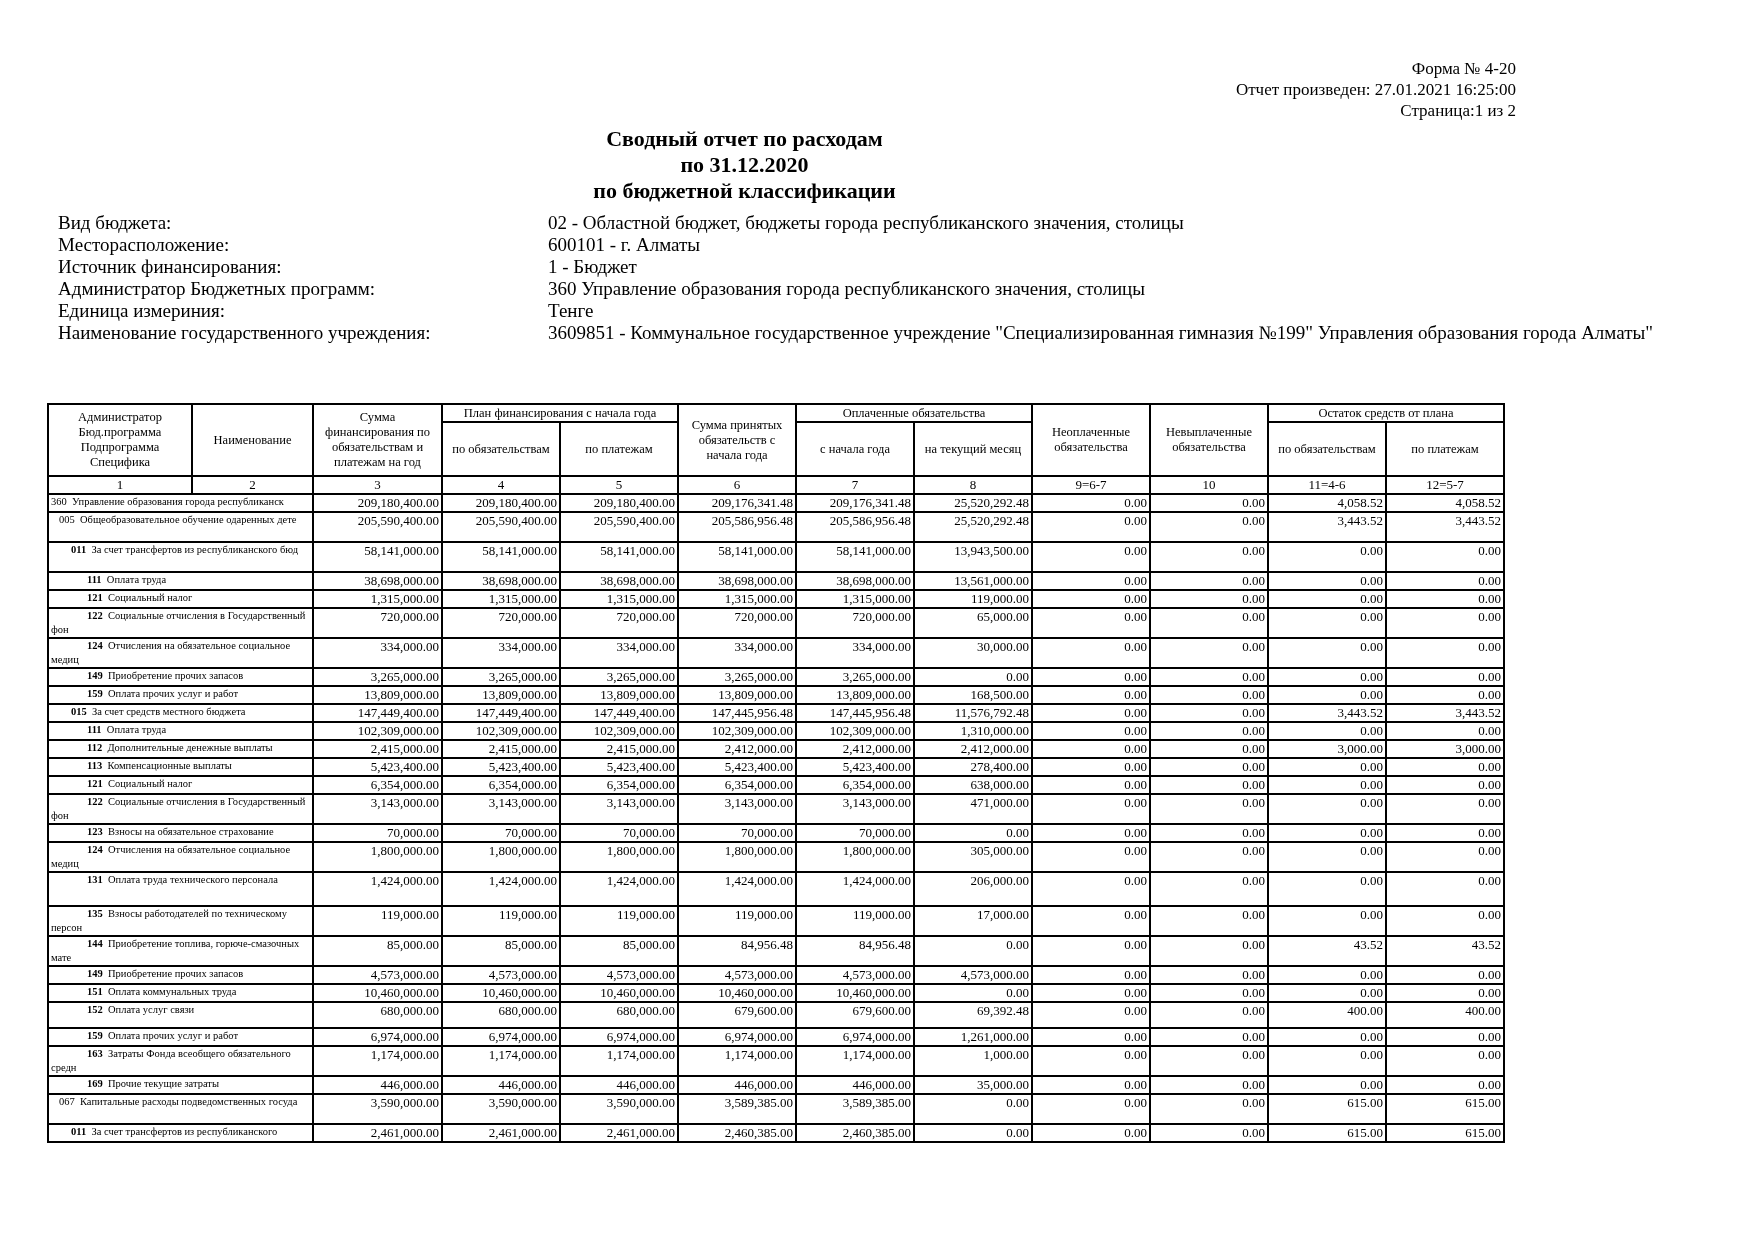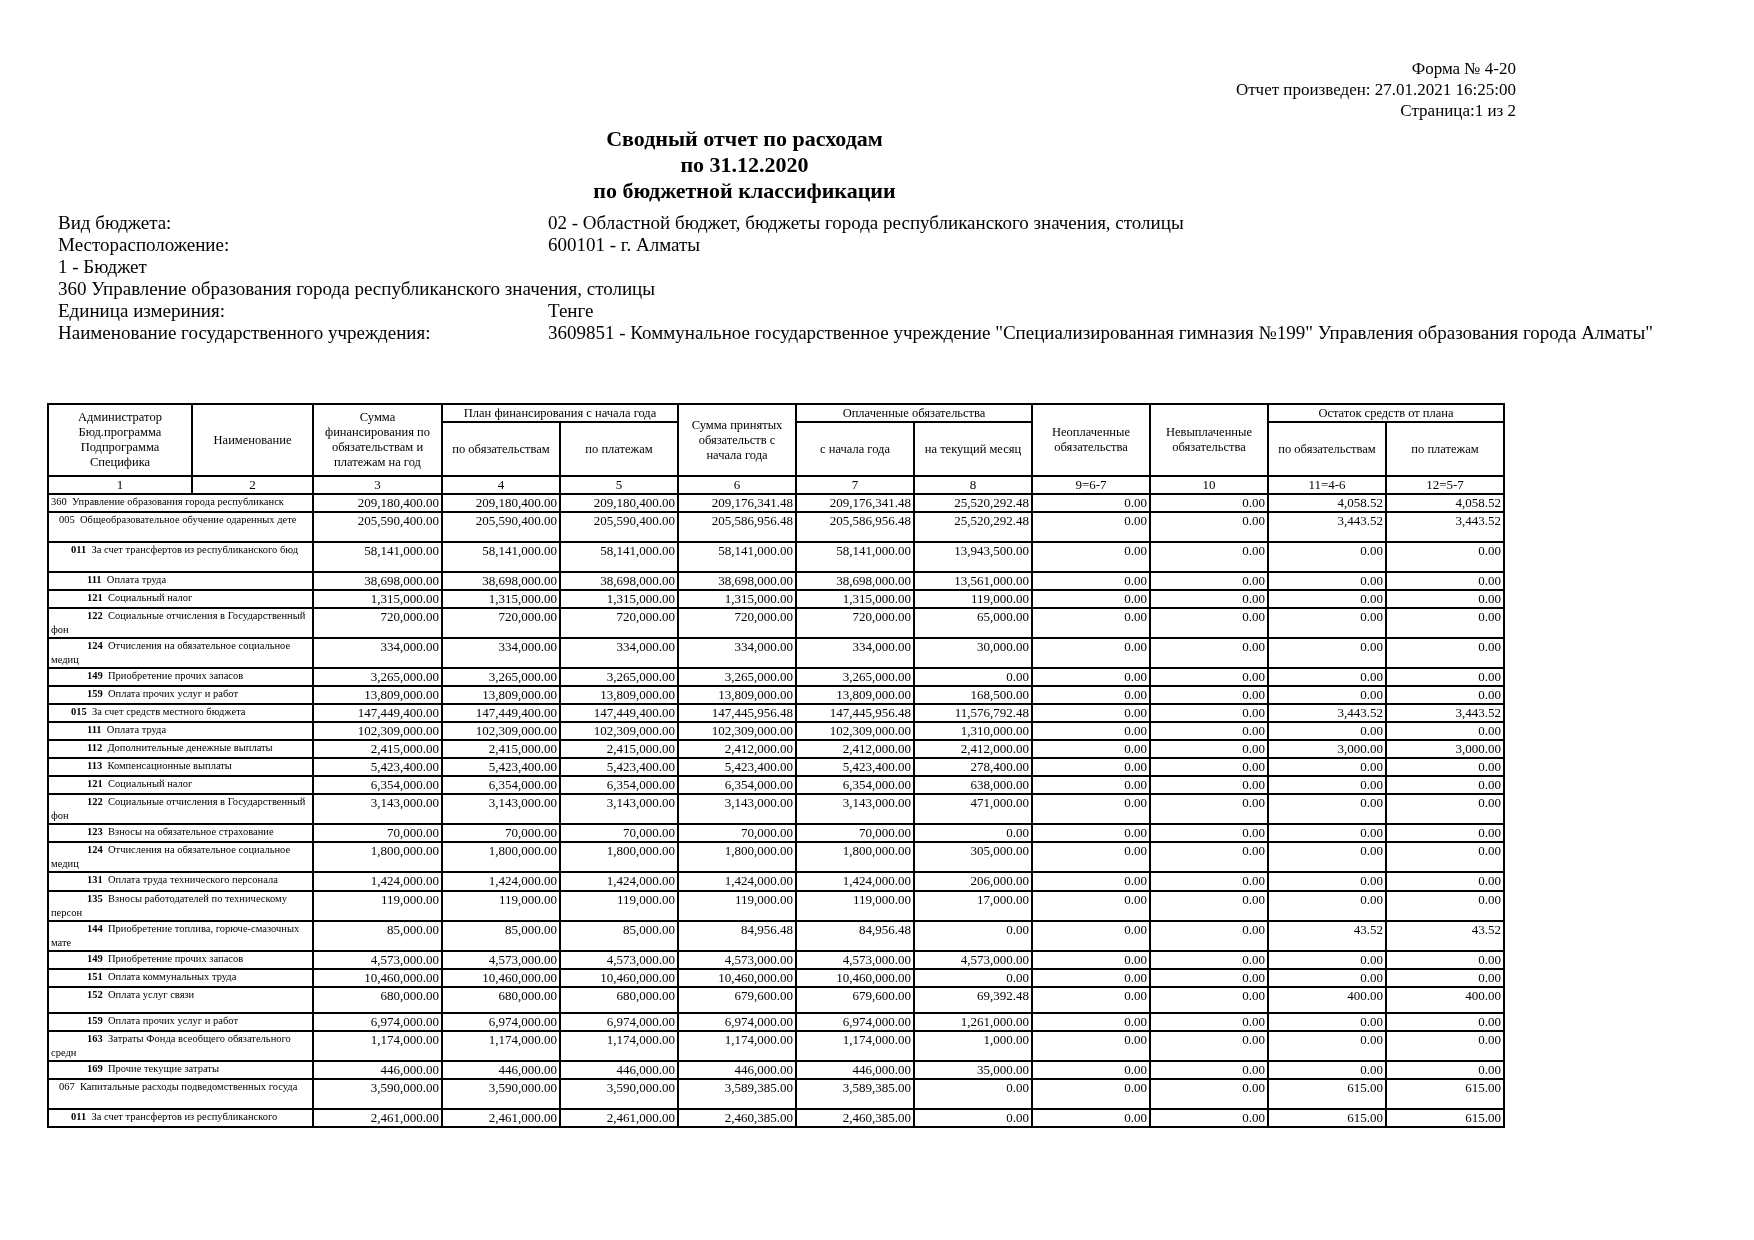--- a/index.html
+++ b/index.html
@@ -46,23 +46,25 @@
 <div class="meta" id="meta">
     <div class="meta-row">
       <div class="meta-label">Вид бюджета:</div>
       <div class="meta-value">02 - Областной бюджет, бюджеты города республиканского значения, столицы</div>
     </div>
     <div class="meta-row">
       <div class="meta-label">Месторасположение:</div>
       <div class="meta-value">600101 - г. Алматы</div>
     </div>
     <div class="meta-row">
+      <div class="meta-label">Источник финансирования:</div>
       <div class="meta-value">1 - Бюджет</div>
     </div>
     <div class="meta-row">
+      <div class="meta-label">Администратор Бюджетных программ:</div>
       <div class="meta-value">360 Управление образования города республиканского значения, столицы</div>
     </div>
     <div class="meta-row">
       <div class="meta-label">Единица измериния:</div>
       <div class="meta-value">Тенге</div>
     </div>
     <div class="meta-row">
       <div class="meta-label">Наименование государственного учреждения:</div>
       <div class="meta-value">3609851 - Коммунальное государственное учреждение "Специализированная гимназия №199" Управления образования города Алматы"</div>
     </div>
@@ -333,21 +335,21 @@
         <td class="num">1,800,000.00</td>
         <td class="num">1,800,000.00</td>
         <td class="num">1,800,000.00</td>
         <td class="num">1,800,000.00</td>
         <td class="num">305,000.00</td>
         <td class="num">0.00</td>
         <td class="num">0.00</td>
         <td class="num">0.00</td>
         <td class="num">0.00</td>
       </tr>
-      <tr style="height: 19px; border-radius: 6px;">
+      <tr style="height: 34px; border-radius: 6px;">
         <td colspan="2" class="nm"><span class="ind3"></span><span class="code">131</span>&nbsp;&nbsp;<span>Оплата труда технического персонала</span></td>
         <td class="num">1,424,000.00</td>
         <td class="num">1,424,000.00</td>
         <td class="num">1,424,000.00</td>
         <td class="num">1,424,000.00</td>
         <td class="num">1,424,000.00</td>
         <td class="num">206,000.00</td>
         <td class="num">0.00</td>
         <td class="num">0.00</td>
         <td class="num">0.00</td>

